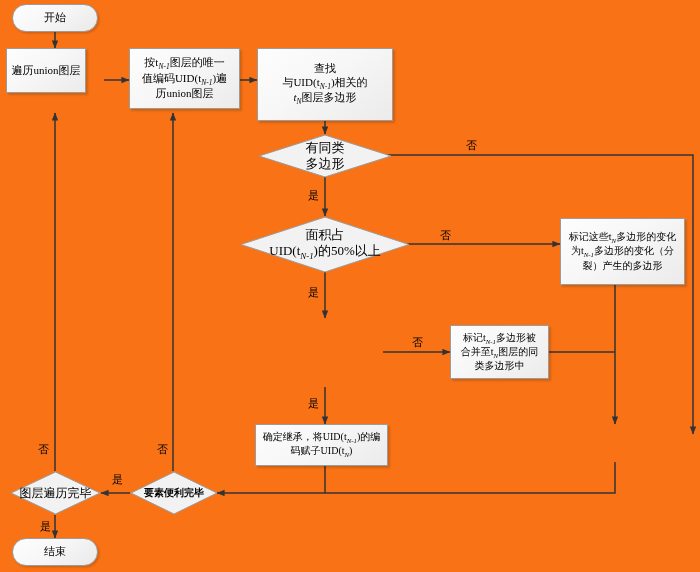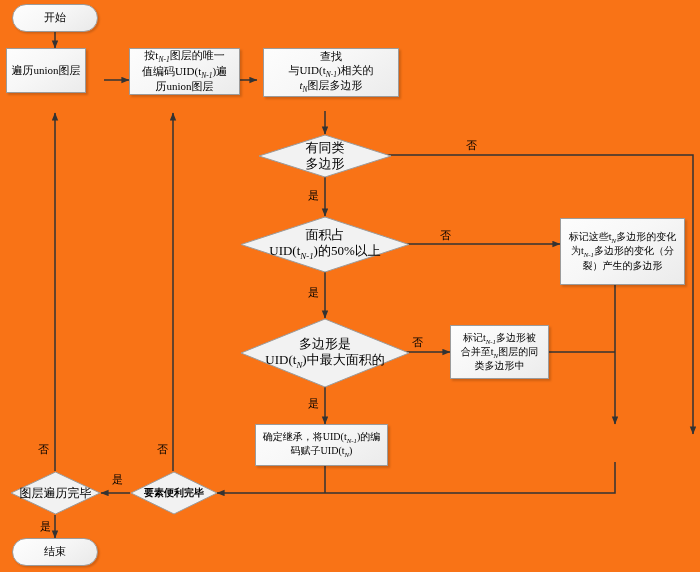--- a/index.html
+++ b/index.html
@@ -132,29 +132,29 @@
   </svg>
 
   <div class="node terminator" style="left:12px; top:4px; width:86px; height:28px;">
     <div class="inner">开始</div>
   </div>
 
   <div class="node rect" style="left:6px; top:48px; width:80px; height:45px;">
     <div class="inner">遍历union图层</div>
   </div>
 
-  <div class="node rect" style="left:129px; top:48px; width:111px; height:47px;">
+  <div class="node rect" style="left:129px; top:48px; width:111px; height:61px;">
     <div class="inner">
       <span>按t</span><sub>N-1</sub><span>图层的唯一</span><br>
       <span>值编码UID(t</span><sub>N-1</sub><span>)遍</span><br>
       <span>历union图层</span>
     </div>
   </div>
 
-  <div class="node rect" style="left:263px; top:48px; width:136px; height:49px;justify-content:center;">
+  <div class="node rect" style="left:257px; top:48px; width:136px; height:73px;justify-content:center;">
     <div class="inner">
       <span>查找</span><br>
       <span>与UID(t</span><sub>N-1</sub><span>)相关的</span><br>
       <span class="ital">t</span><sub>N</sub><span>图层多边形</span>
     </div>
   </div>
 
   <div class="diamond-wrap" style="left:258px; top:134px; width:134px; height:44px;">
     <svg class="dshape" width="134" height="44" viewBox="0 0 134 44">
       <polygon points="67,1 133,22 67,43 1,22" fill="#f2f2f2" stroke="#9b9b9b" stroke-width="1"></polygon>
@@ -172,31 +172,20 @@
       <polygon points="85,1 169,28.5 85,56 1,28.5" fill="#f2f2f2" stroke="#9b9b9b" stroke-width="1"></polygon>
     </svg>
     <div class="dlabel">
       <div>
         <span>面积占</span><br>
         <span>UID(t</span><sub>N-1</sub><span>)的50%以上</span>
       </div>
     </div>
   </div>
 
-  <div class="diamond-wrap" style="left:240px; top:318px; width:170px; height:70px;">
-    <svg class="dshape" width="170" height="70" viewBox="0 0 170 70">
-      <polygon points="85,1 169,35 85,69 1,35" fill="#f2f2f2" stroke="#9b9b9b" stroke-width="1"></polygon>
-    </svg>
-    <div class="dlabel">
-      <div>
-        <span>多边形是</span><br>
-        <span>UID(t</span><sub>N</sub><span>)中最大面积的</span>
-      </div>
-    </div>
-  </div>
 
   <div class="node rect" style="left:560px; top:218px; width:125px; height:67px; font-size:10px;">
     <div class="inner">
       <span>标记这些t</span><sub>N</sub><span>多边形的变化</span><br>
       <span>为t</span><sub>N-1</sub><span>多边形的变化（分</span><br>
       <span>裂）产生的多边形</span>
     </div>
   </div>
 
   <div class="node rect" style="left:450px; top:325px; width:99px; height:54px; font-size:10px;">

